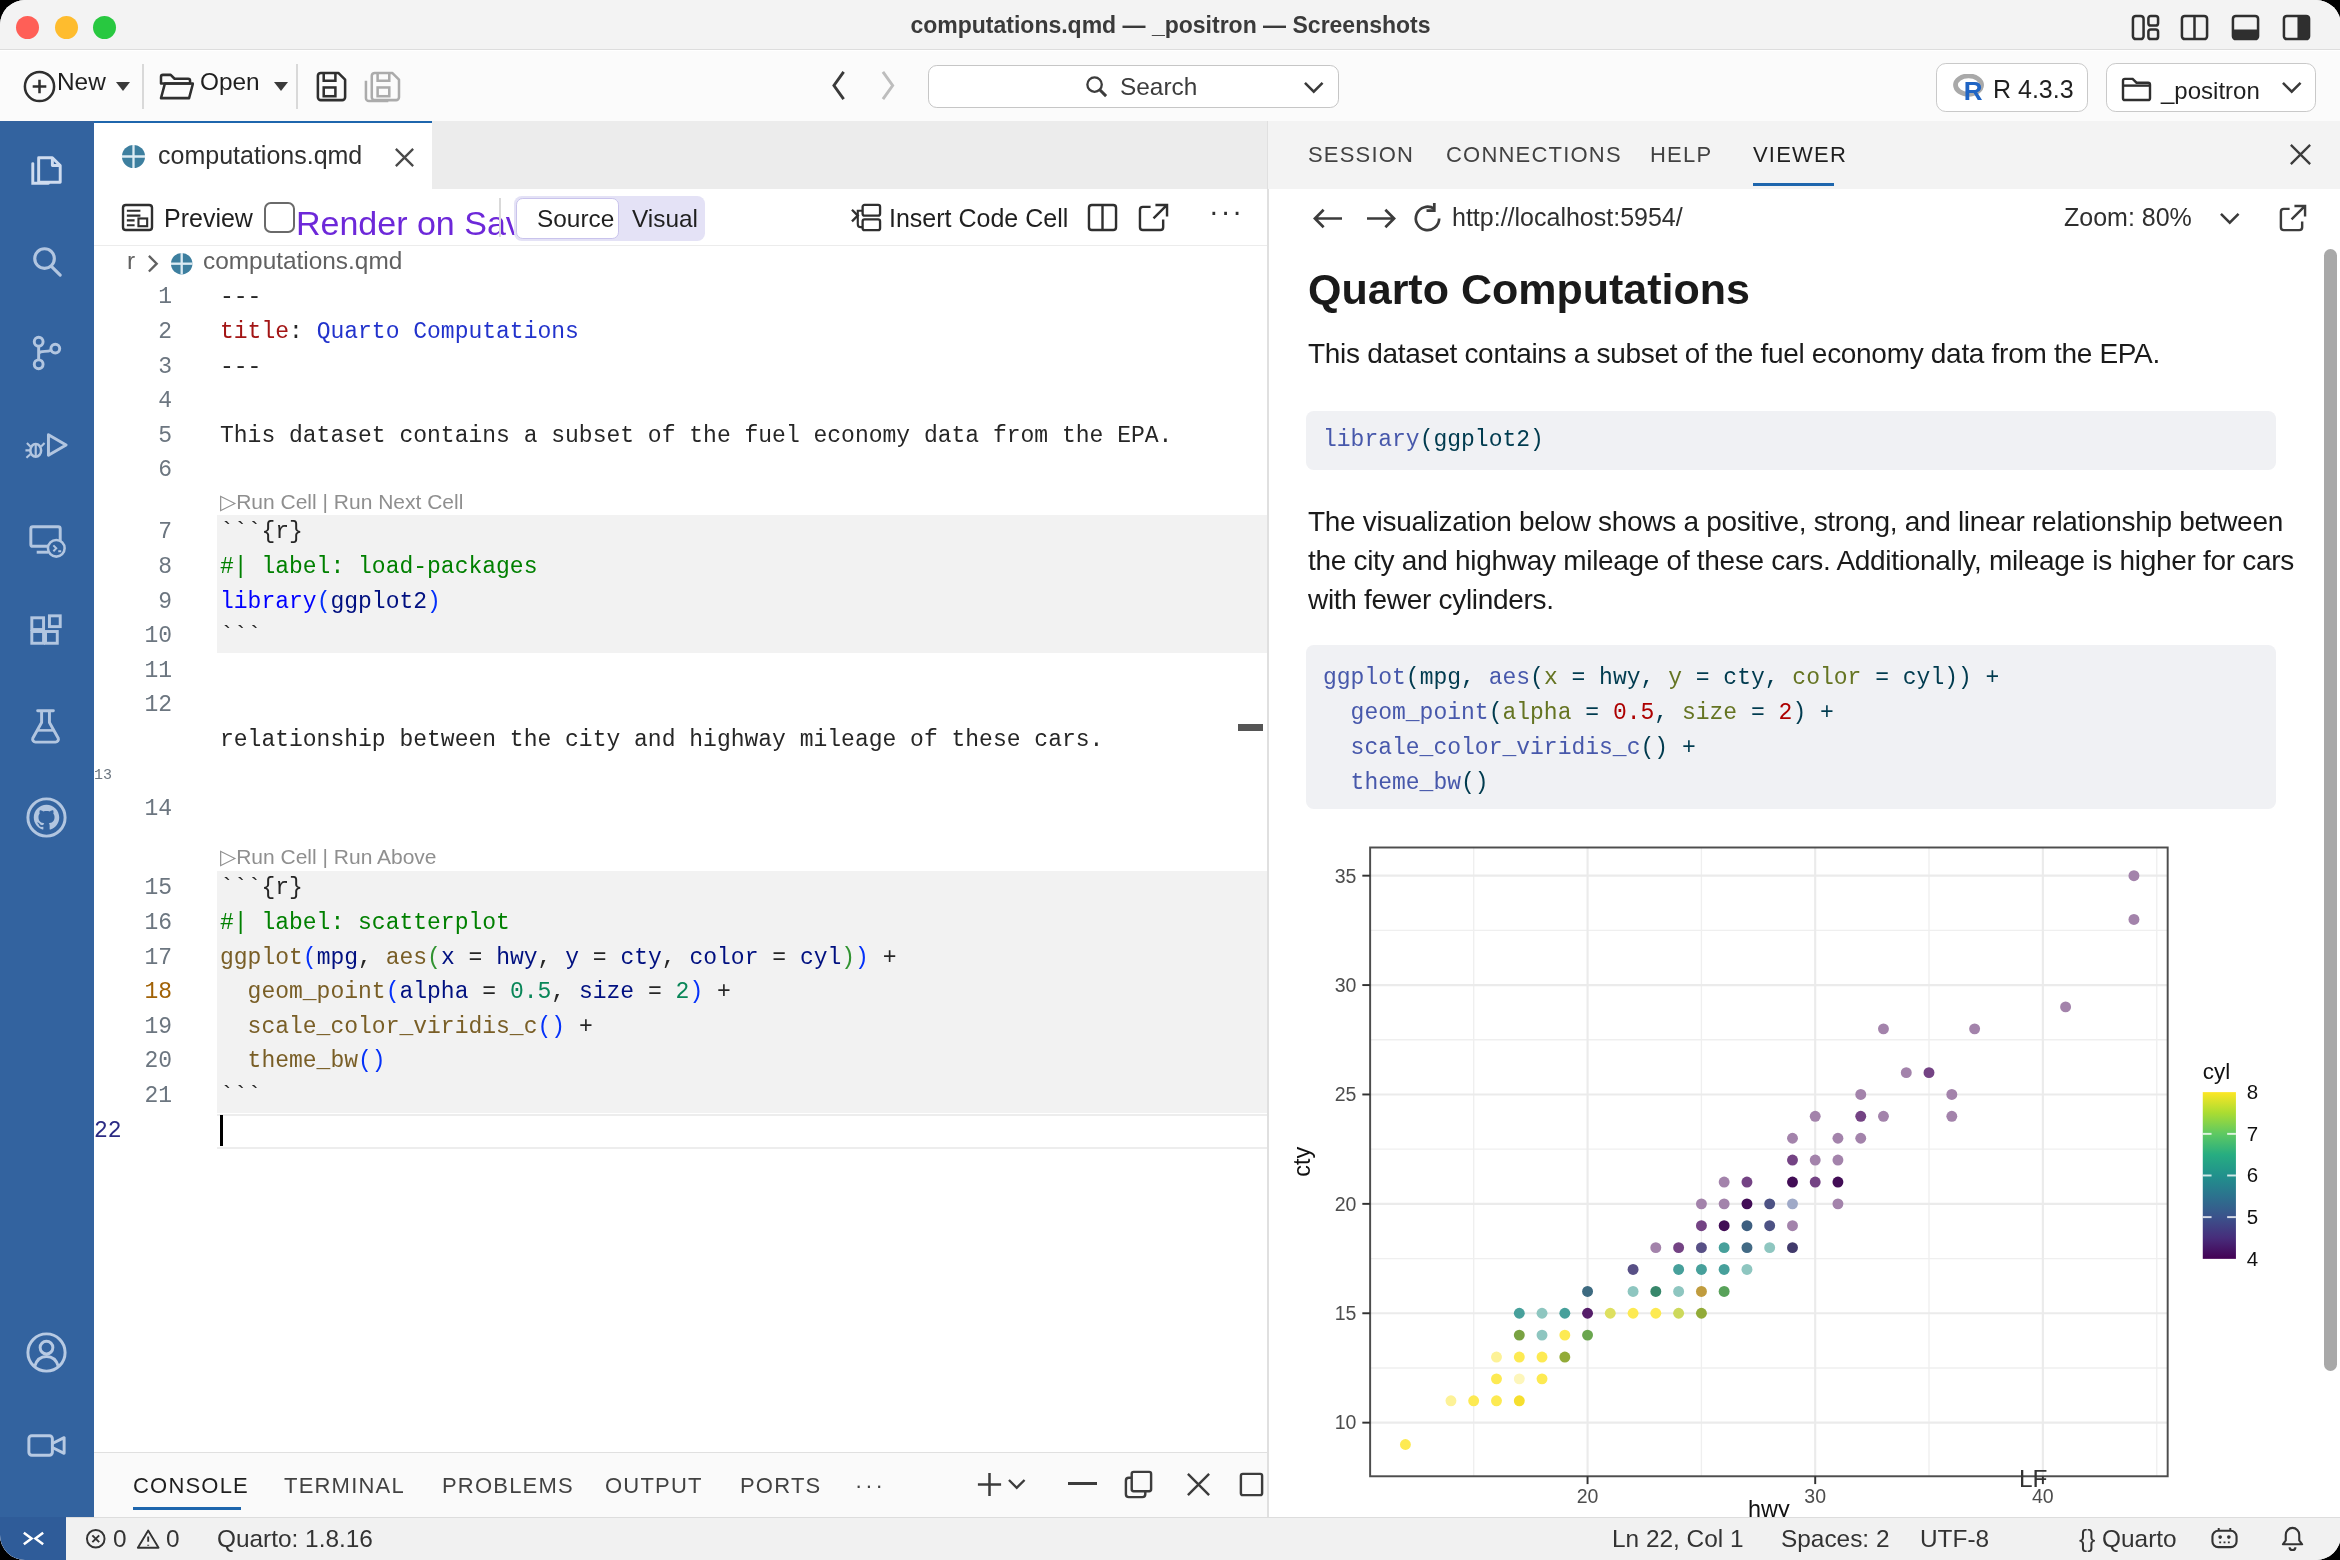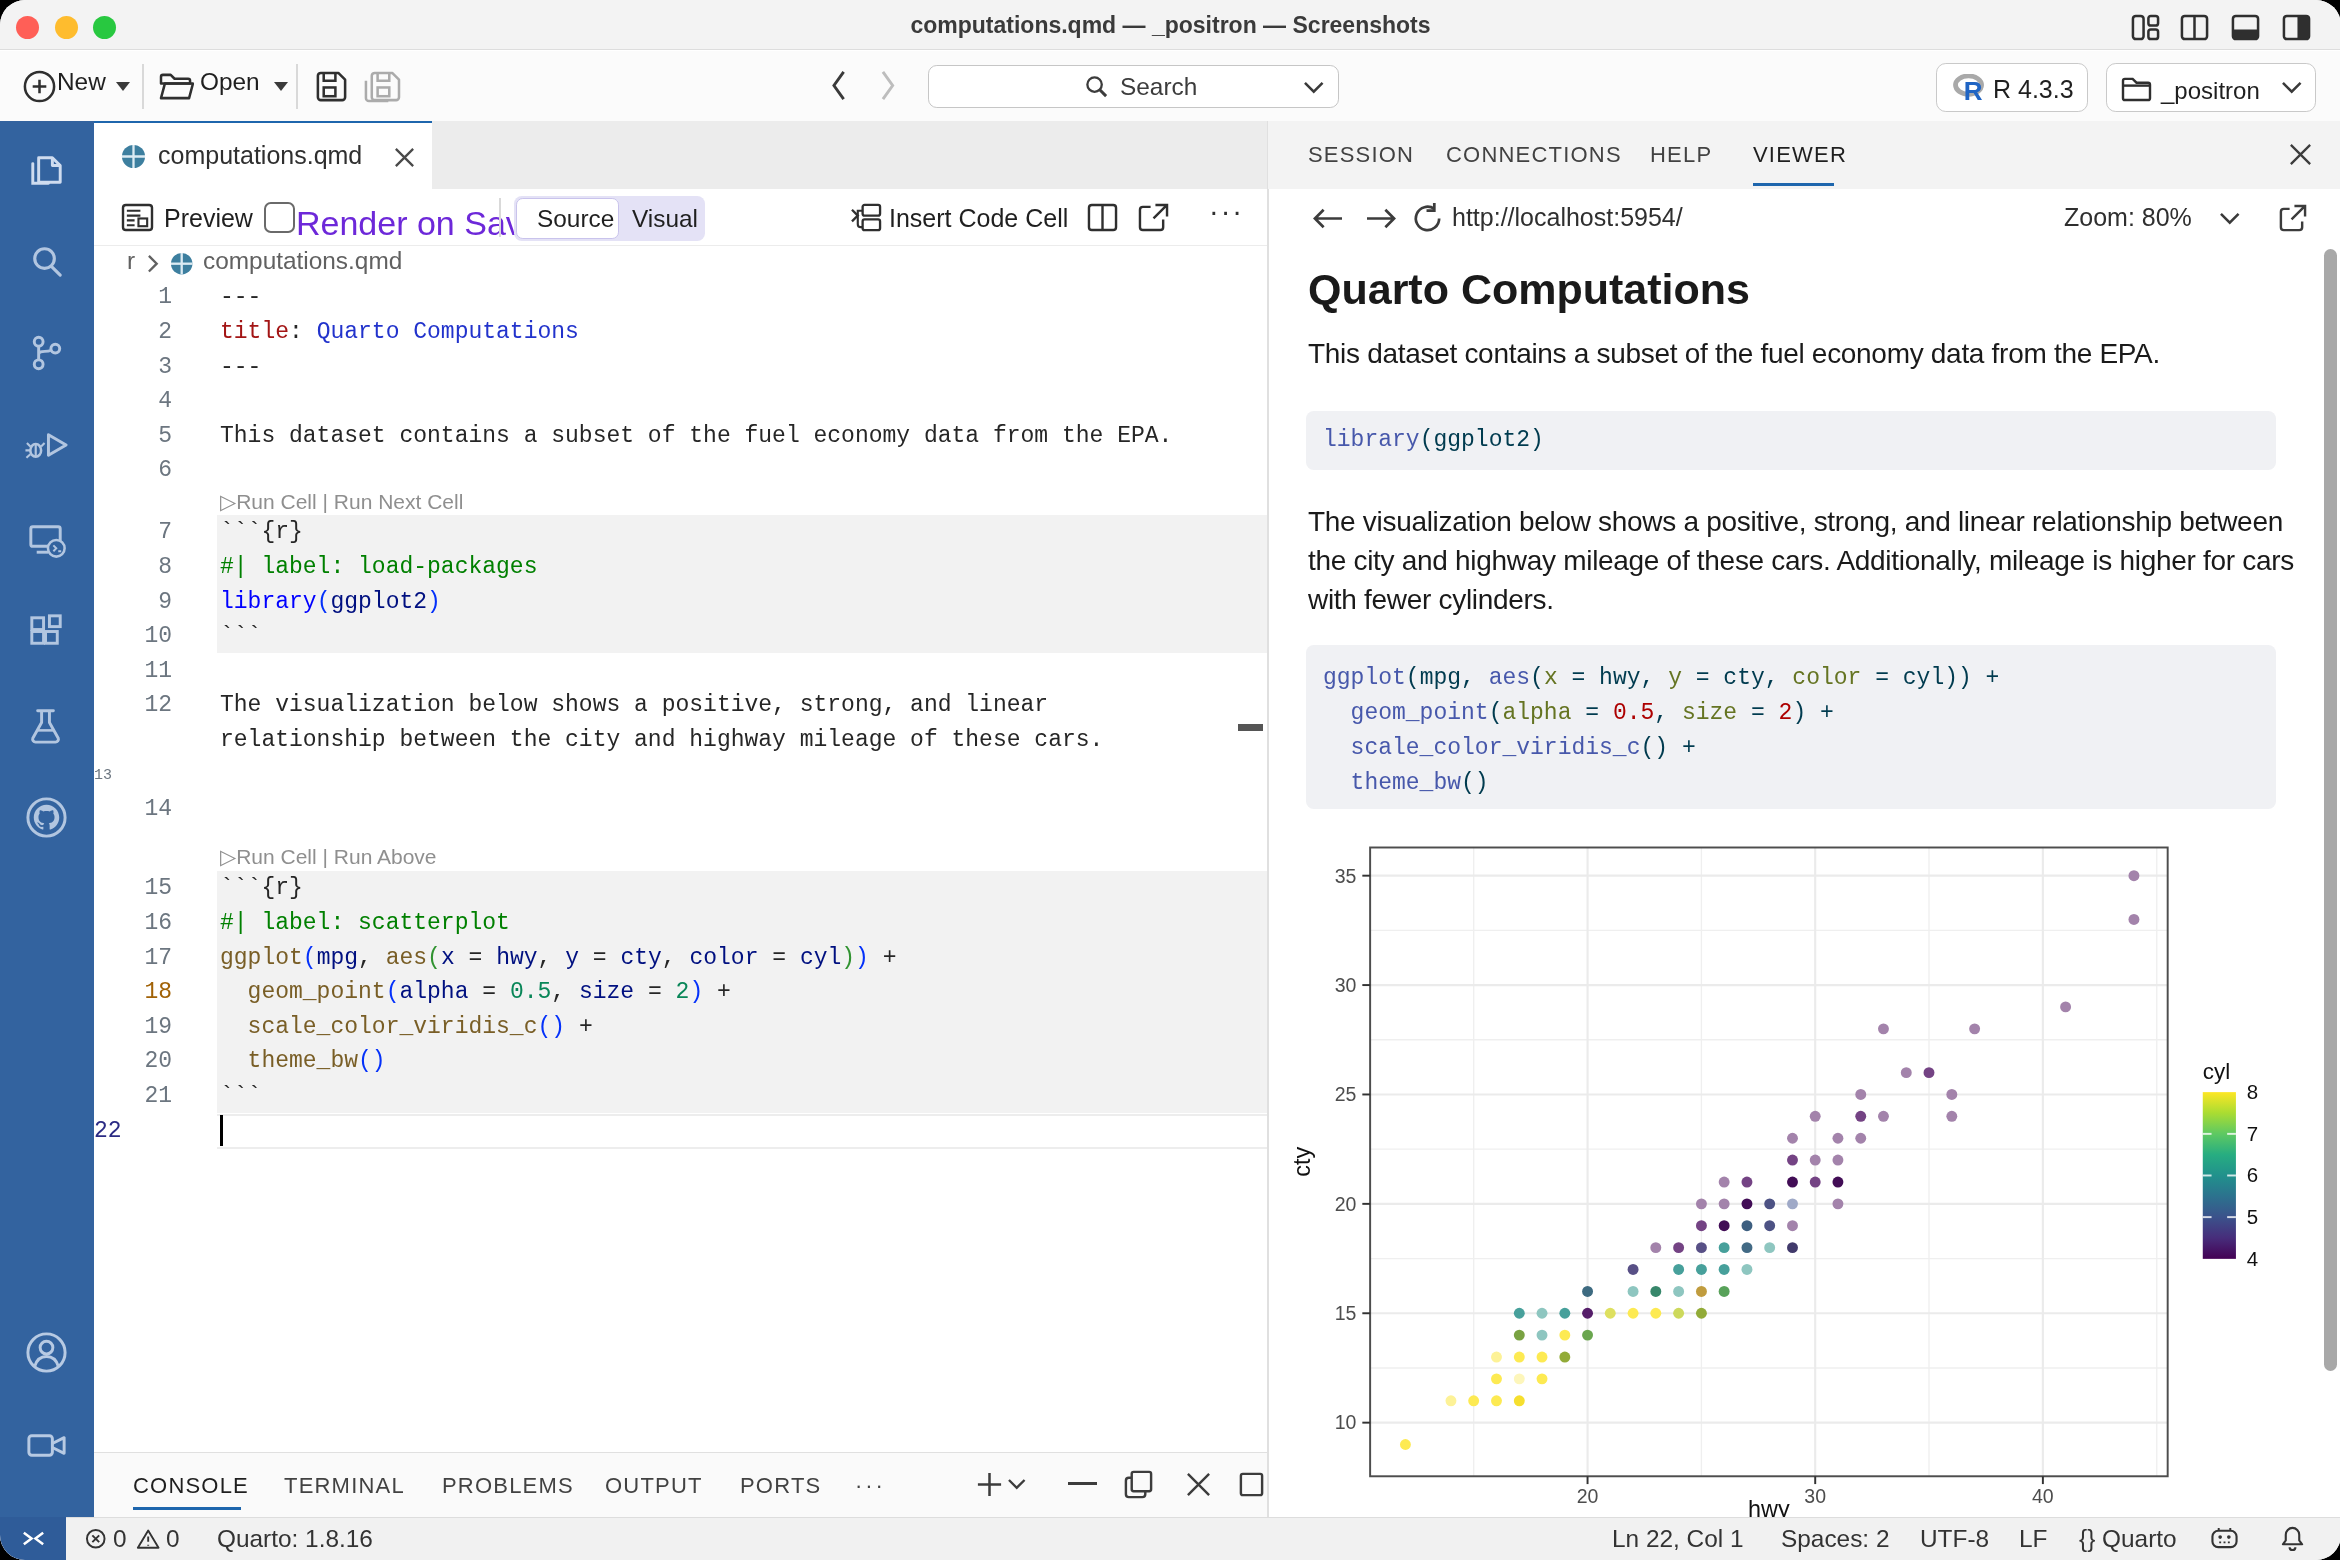--- a/index.html
+++ b/index.html
@@ -218,21 +218,20 @@
 <div style="position:absolute;left:0;width:78px;top:234px;height:35px;line-height:35px;text-align:right;color:#6c7680;font-size:23px">7</div>
 <div style="position:absolute;left:126px;top:234px;height:35px;line-height:35px;white-space:pre;font-size:23px"><span style="color:#262626">```{r}</span></div>
 <div style="position:absolute;left:0;width:78px;top:269px;height:35px;line-height:35px;text-align:right;color:#6c7680;font-size:23px">8</div>
 <div style="position:absolute;left:126px;top:269px;height:35px;line-height:35px;white-space:pre;font-size:23px"><span style="color:#008000">#| label: load-packages</span></div>
 <div style="position:absolute;left:0;width:78px;top:304px;height:35px;line-height:35px;text-align:right;color:#6c7680;font-size:23px">9</div>
 <div style="position:absolute;left:126px;top:304px;height:35px;line-height:35px;white-space:pre;font-size:23px"><span style="color:#0000ff">library</span><span style="color:#0431fa">(</span><span style="color:#001080">ggplot2</span><span style="color:#0431fa">)</span></div>
 <div style="position:absolute;left:0;width:78px;top:338px;height:35px;line-height:35px;text-align:right;color:#6c7680;font-size:23px">10</div>
 <div style="position:absolute;left:126px;top:338px;height:35px;line-height:35px;white-space:pre;font-size:23px"><span style="color:#262626">```</span></div>
 <div style="position:absolute;left:0;width:78px;top:373px;height:35px;line-height:35px;text-align:right;color:#6c7680;font-size:23px">11</div>
 <div style="position:absolute;left:0;width:78px;top:407px;height:35px;line-height:35px;text-align:right;color:#6c7680;font-size:23px">12</div>
-<div style="position:absolute;left:126px;top:407px;height:35px;line-height:35px;white-space:pre;font-size:23px"><span style="color:#262626">The visualization below shows a positive, strong, and linear</span></div>
 <div style="position:absolute;left:126px;top:442px;height:35px;line-height:35px;white-space:pre;font-size:23px"><span style="color:#262626">relationship between the city and highway mileage of these cars.</span></div>
 <div style="position:absolute;left:0;width:78px;top:477px;height:35px;line-height:35px;text-align:left;color:#6c7680;font-size:15px">13</div>
 <div style="position:absolute;left:0;width:78px;top:511px;height:35px;line-height:35px;text-align:right;color:#6c7680;font-size:23px">14</div>
 <div style="position:absolute;left:126px;top:558px;height:35px;line-height:35px;font-family:'Liberation Sans',sans-serif;font-size:21px;color:#8f8f8f">▷Run Cell | Run Above</div>
 <div style="position:absolute;left:0;width:78px;top:590px;height:35px;line-height:35px;text-align:right;color:#6c7680;font-size:23px">15</div>
 <div style="position:absolute;left:126px;top:590px;height:35px;line-height:35px;white-space:pre;font-size:23px"><span style="color:#262626">```{r}</span></div>
 <div style="position:absolute;left:0;width:78px;top:625px;height:35px;line-height:35px;text-align:right;color:#6c7680;font-size:23px">16</div>
 <div style="position:absolute;left:126px;top:625px;height:35px;line-height:35px;white-space:pre;font-size:23px"><span style="color:#008000">#| label: scatterplot</span></div>
 <div style="position:absolute;left:0;width:78px;top:660px;height:35px;line-height:35px;text-align:right;color:#6c7680;font-size:23px">17</div>
 <div style="position:absolute;left:126px;top:660px;height:35px;line-height:35px;white-space:pre;font-size:23px"><span style="color:#795E26">ggplot</span><span style="color:#0431fa">(</span><span style="color:#001080">mpg</span><span style="color:#262626">, </span><span style="color:#795E26">aes</span><span style="color:#319331">(</span><span style="color:#001080">x</span><span style="color:#262626"> = </span><span style="color:#001080">hwy</span><span style="color:#262626">, </span><span style="color:#001080">y</span><span style="color:#262626"> = </span><span style="color:#001080">cty</span><span style="color:#262626">, </span><span style="color:#001080">color</span><span style="color:#262626"> = </span><span style="color:#001080">cyl</span><span style="color:#319331">)</span><span style="color:#0431fa">)</span><span style="color:#262626"> +</span></div>
@@ -474,21 +473,21 @@
 <div class="stxt" style="left:113px;top:1517px">0</div>
 <svg width="24.4" height="22.4" viewBox="0 0 28 26" style="position:absolute;left:136px;top:1528px">
       <path d="M14 3 L26 23 H2 z" fill="none" stroke="#333" stroke-width="2.2" stroke-linejoin="round"></path>
       <path d="M14 10 v6 M14 19.5 v1" stroke="#333" stroke-width="2.2"></path>
     </svg>
 <div class="stxt" style="left:166px;top:1517px">0</div>
 <div class="stxt" style="left:217px;top:1517px">Quarto: 1.8.16</div>
 <div class="stxt" style="left:1612px;top:1517px">Ln 22, Col 1</div>
 <div class="stxt" style="left:1781px;top:1517px">Spaces: 2</div>
 <div class="stxt" style="left:1920px;top:1517px">UTF-8</div>
-<div class="stxt" style="left:2019px;top:1517px">LF</div>
+<div class="stxt" style="left:2019px;top:1457px">LF</div>
 <div class="stxt" style="left:2079px;top:1517px">{} Quarto</div>
 <svg width="29" height="27" viewBox="0 0 30 28" style="position:absolute;left:2210px;top:1525px">
       <rect x="2.5" y="6" width="25" height="17" rx="6" fill="none" stroke="#333" stroke-width="2.2"></rect>
       <path d="M9 6 v-3 M21 6 v-3" stroke="#333" stroke-width="2"></path>
       <circle cx="10.5" cy="12.5" r="1.9" fill="#333"></circle>
       <circle cx="19.5" cy="12.5" r="1.9" fill="#333"></circle>
       <path d="M9.5 18 h2 m2.5 0 h2 m2.5 0 h2" stroke="#333" stroke-width="1.8"></path>
     </svg>
 <svg width="25" height="27" viewBox="0 0 26 28" style="position:absolute;left:2280px;top:1525px">
       <path d="M13 3 a7 7 0 0 1 7 7 v6 l3 4 H3 l3 -4 v-6 a7 7 0 0 1 7 -7 z" fill="none" stroke="#333" stroke-width="2.2" stroke-linejoin="round"></path>

